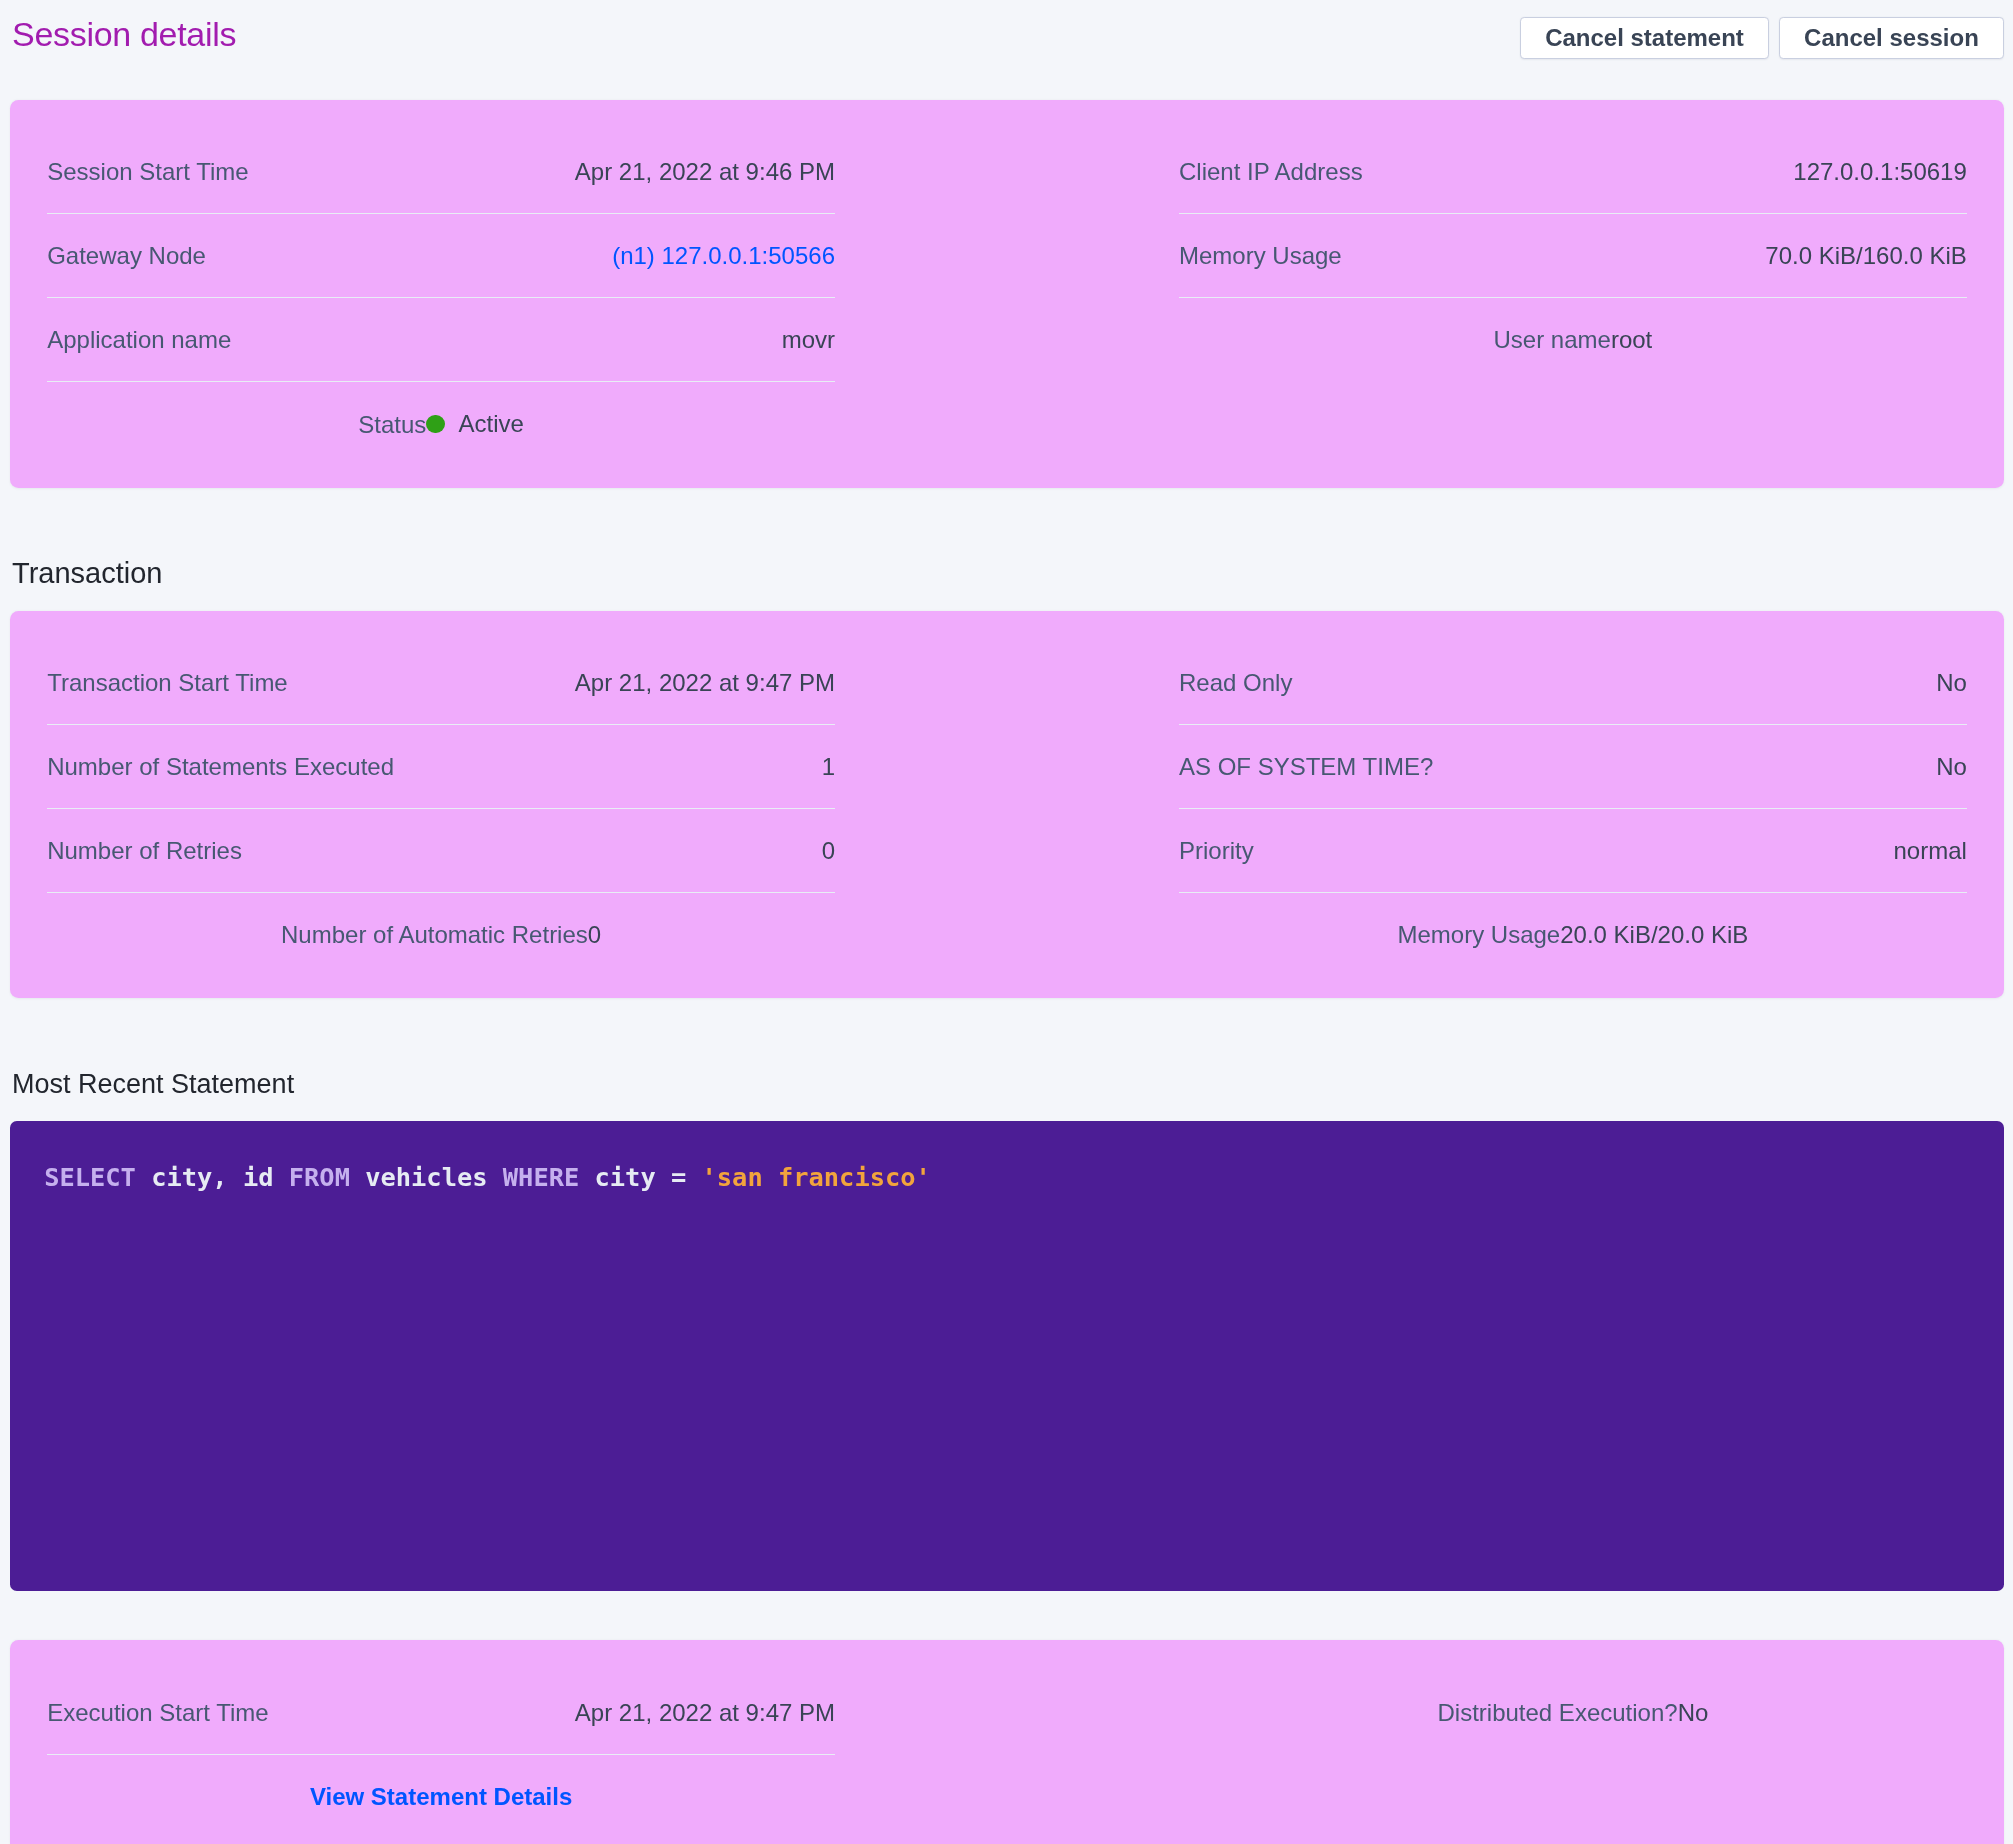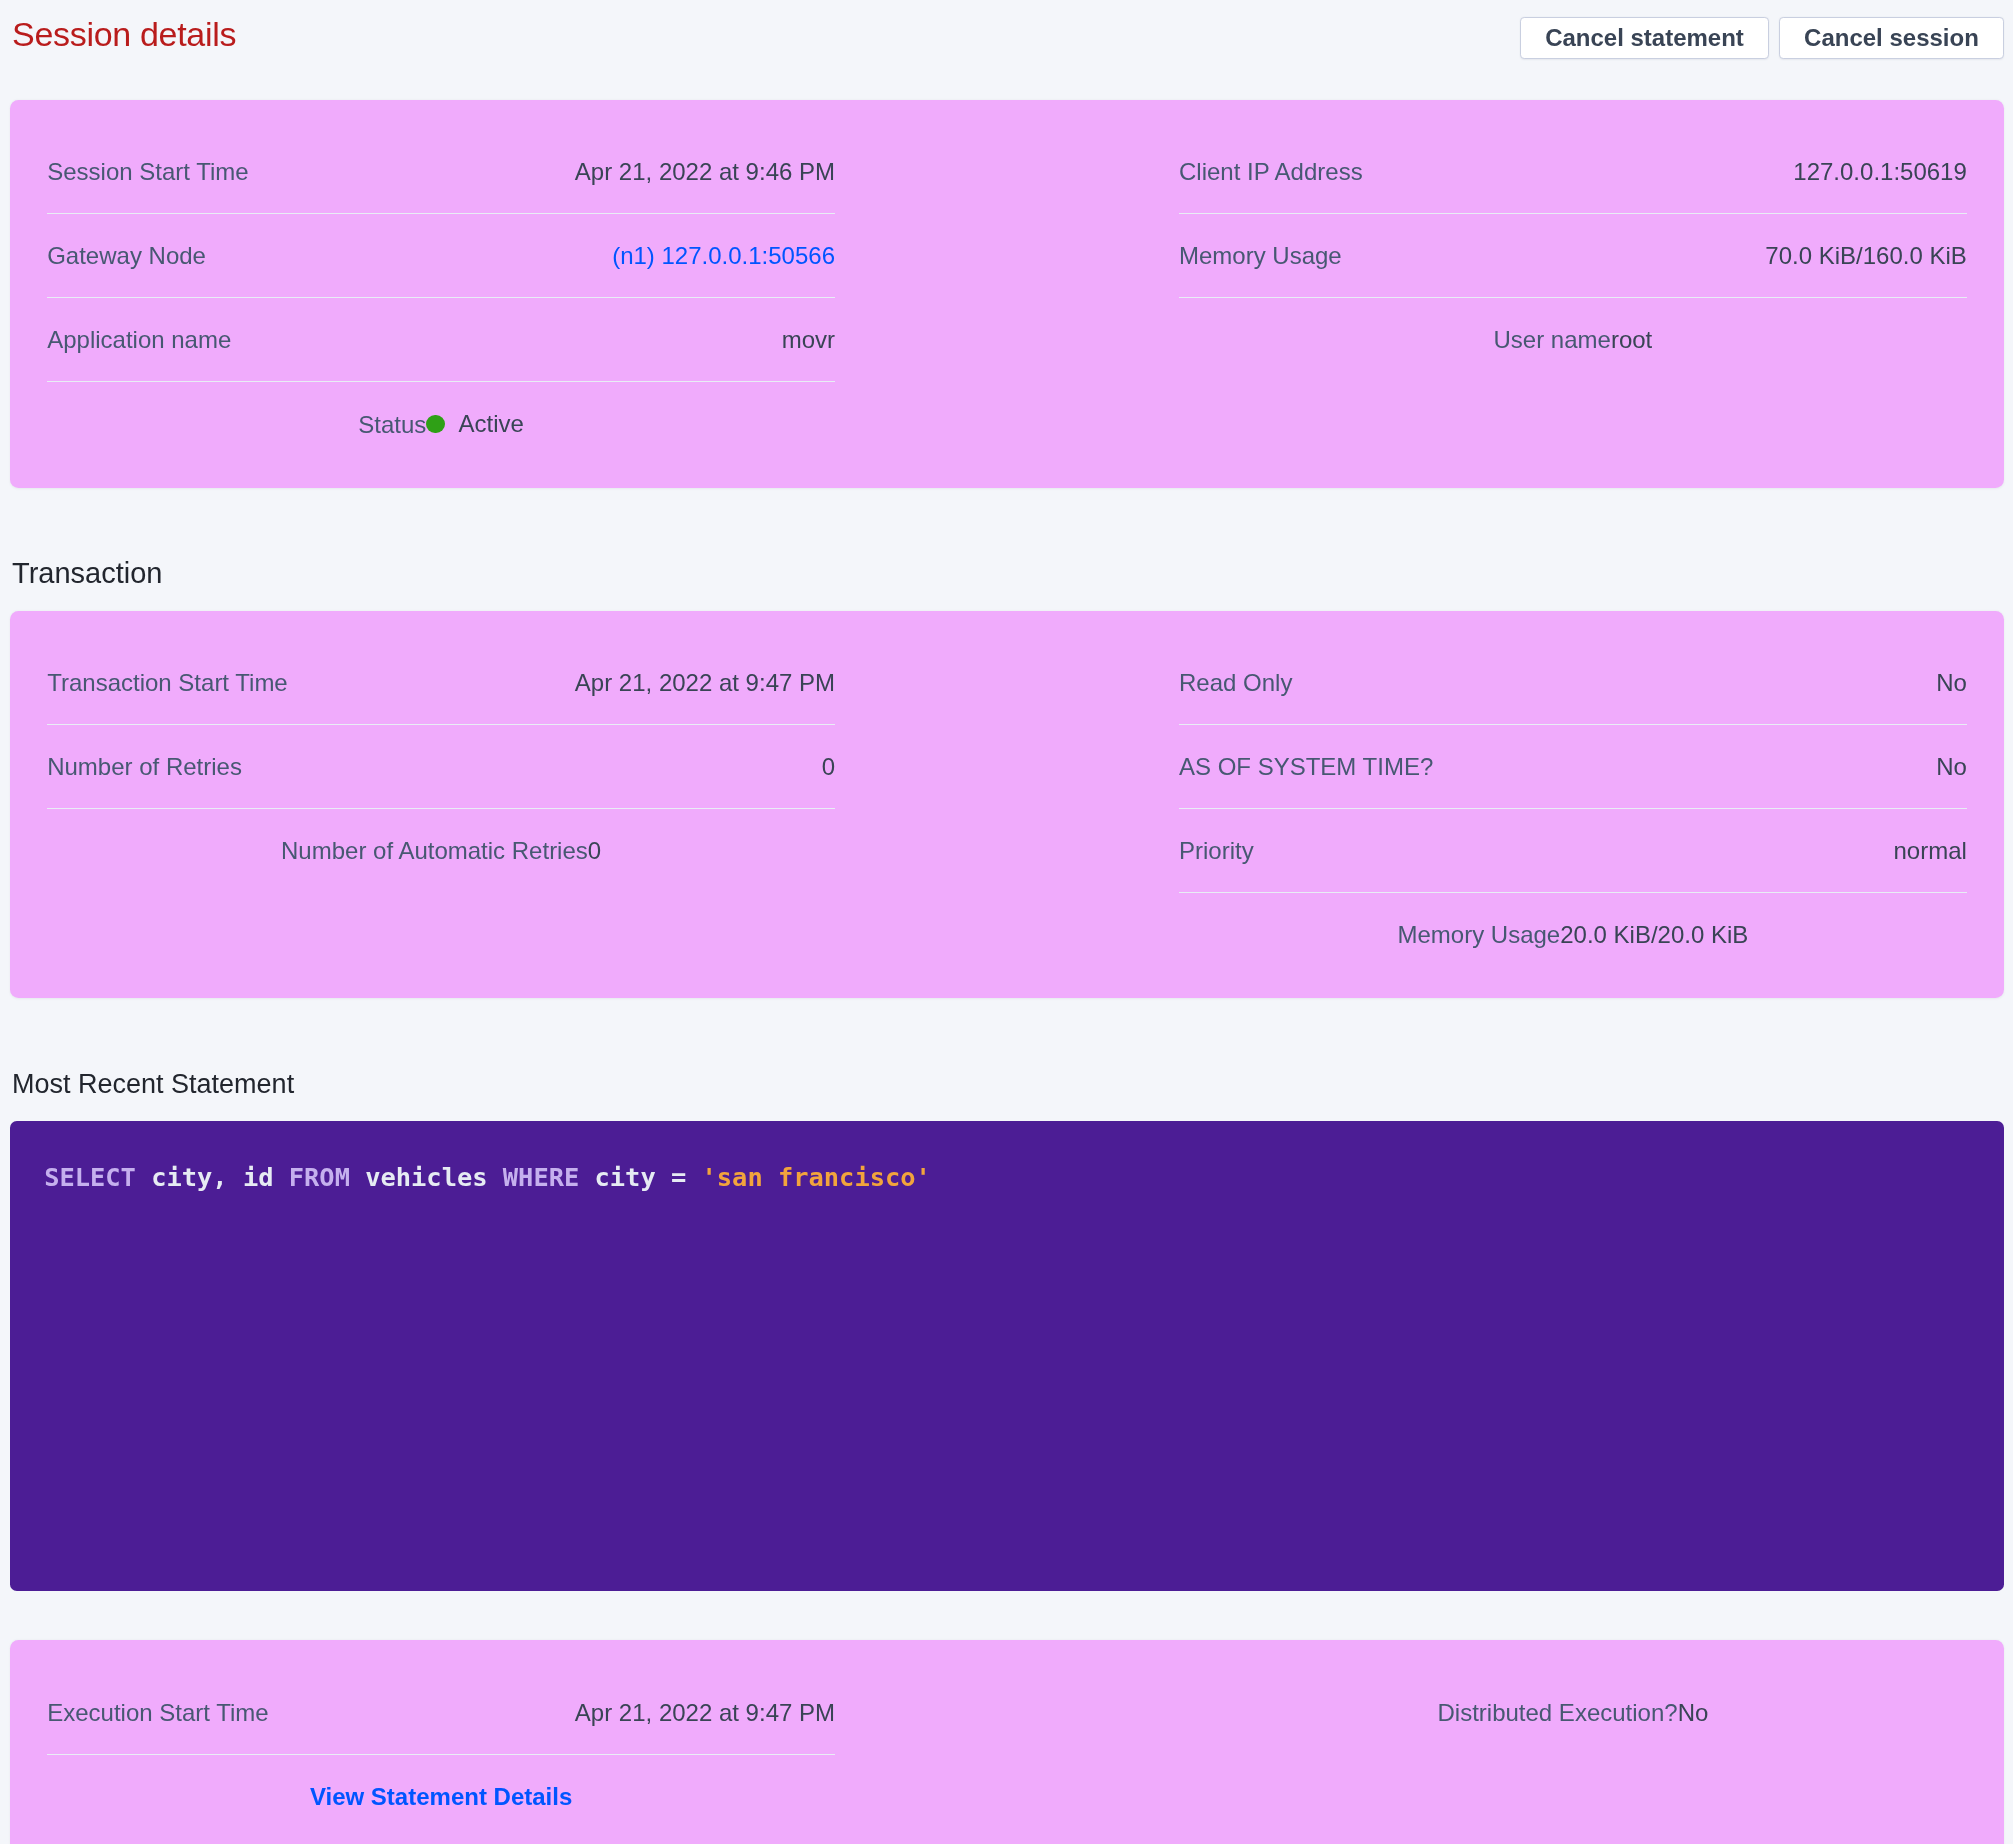--- a/index.html
+++ b/index.html
@@ -14,21 +14,21 @@
   
   .header{
     display:flex;
     justify-content:space-between;
     align-items:flex-start;
     padding:13.6px 10.2px 0 12px;
   }
   .page-title{
     font-size:34px;
     font-weight:500;
-    color:#b91c1c;
+    color:#a21caf;
     letter-spacing:-0.3px;
     line-height:41px;
   }
   .header-btns{display:flex;gap:10.2px;padding-top:3.4px;}
   .btn{
     height:42px;
     padding:0 24px;
     font-family:"Liberation Sans", sans-serif;
     font-size:24px;
     font-weight:700;
@@ -157,20 +157,24 @@
 <div class="section-heading">Transaction</div>
 
 <div class="card">
   <div class="cols">
     <div class="col">
       <div class="row">
         <span class="lbl">Transaction Start Time</span>
         <span class="val">Apr 21, 2022 at 9:47 PM</span>
       </div>
       <div class="row">
+        <span class="lbl">Number of Statements Executed</span>
+        <span class="val">1</span>
+      </div>
+      <div class="row">
         <span class="lbl">Number of Retries</span>
         <span class="val">0</span>
       </div>
       <div class="row">
         <span class="lbl">Number of Automatic Retries</span>
         <span class="val">0</span>
       </div>
     </div>
     <div class="col">
       <div class="row">

